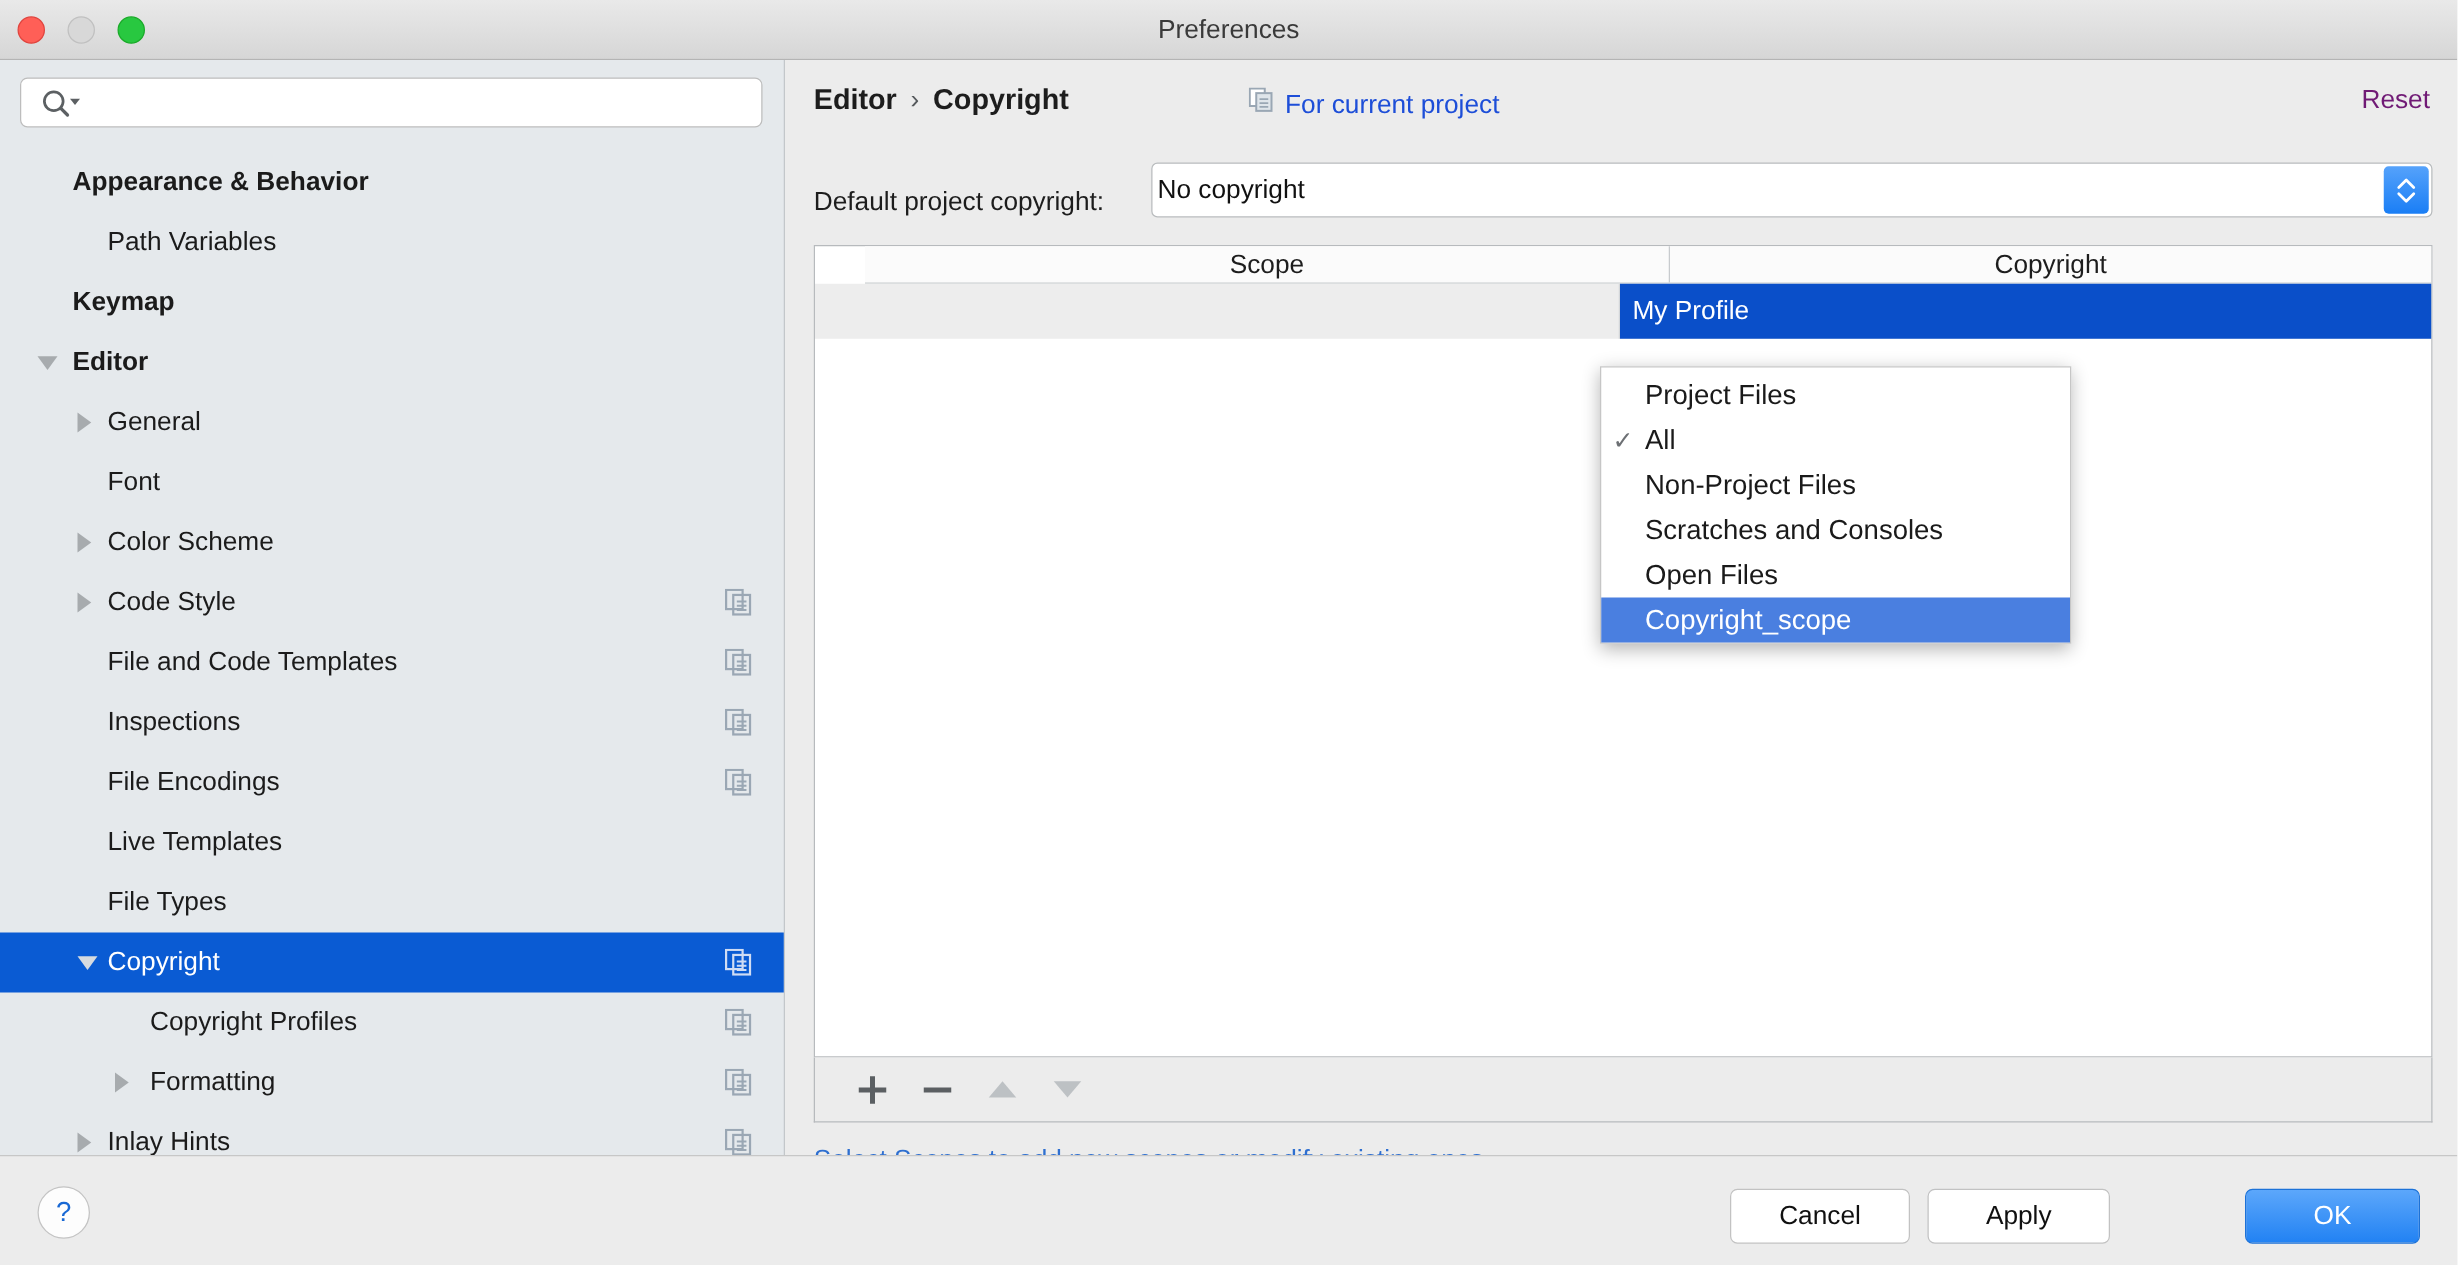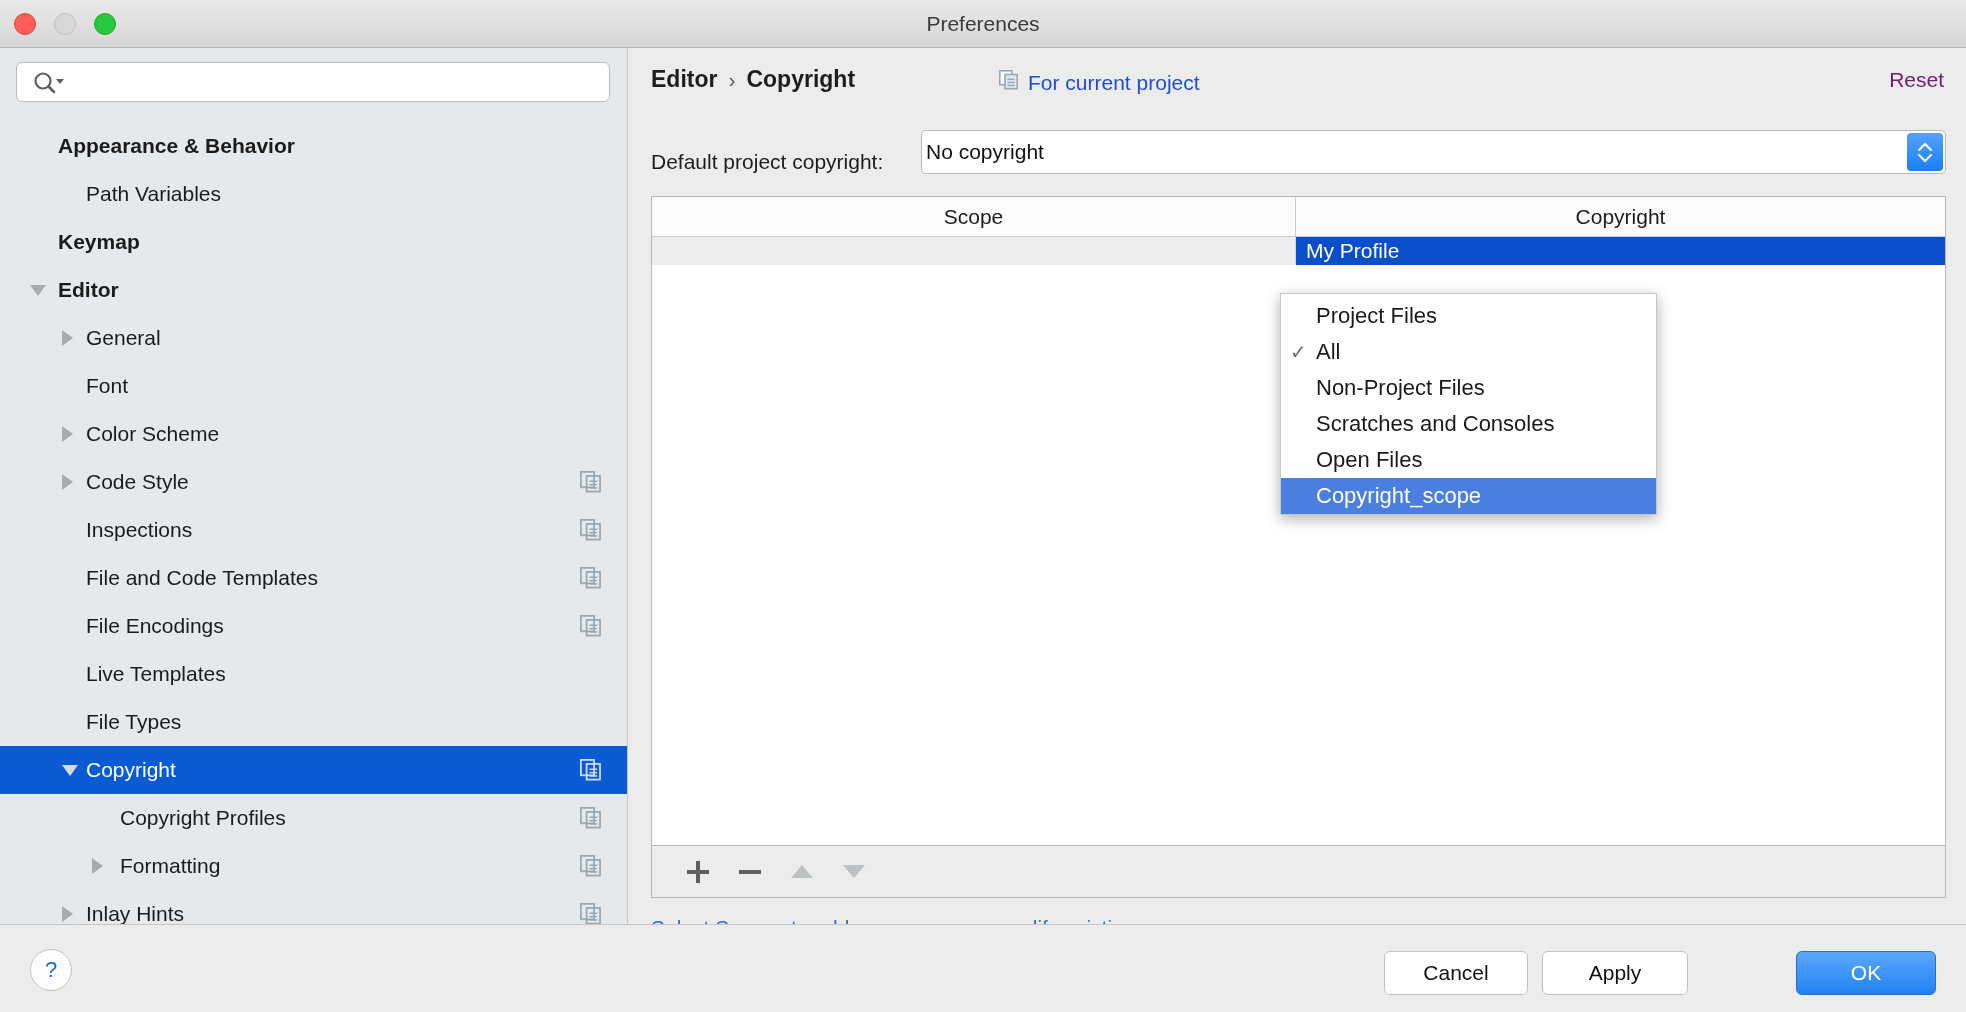--- a/index.html
+++ b/index.html
@@ -227,37 +227,38 @@
     position: absolute;
     left: 22px; top: 148px;
     width: 1295px;
     height: 650px;
     border: 1px solid #b7babd;
     background: #ffffff;
     box-sizing: border-box;
   }
   .thead {
     display: flex;
-    height: 40px;
+    height: 30px;
     background: #fbfbfb;
     border-bottom: 1px solid #c8cbce;
     box-sizing: border-box;
+    margin-left: 40px;
   }
   .th {
     font-size: 21px;
     color: #1d1d1d;
     display: flex;
     align-items: center;
     justify-content: center;
   }
   .th.scope { width: 644px; border-right: 1px solid #c8cbce; box-sizing: border-box; }
   .th.copyright { flex: 1; }
   .trow {
     display: flex;
-    height: 28px;
+    height: 44px;
     background: #ededed;
     box-sizing: border-box;
   }
   .td-scope {
     width: 644px;
     box-sizing: border-box;
     border-right: 1px solid #d3d6d9;
   }
   .td-copyright {
     flex: 1;
@@ -462,31 +463,31 @@
           <span class="tree-label">Code Style</span>
           <span class="copy-icon" style="color: rgb(154, 167, 180);"><svg width="22" height="22" viewBox="0 0 20 20">
               <rect x="0.8" y="0.8" width="12" height="14" fill="none" stroke="currentColor" stroke-width="1.6"></rect>
               <rect x="6" y="4.5" width="12.2" height="14.2" fill="none" stroke="currentColor" stroke-width="1.6"></rect>
               <line x1="8.6" y1="9.3" x2="15.6" y2="9.3" stroke="currentColor" stroke-width="1.4"></line>
               <line x1="8.6" y1="12.4" x2="15.6" y2="12.4" stroke="currentColor" stroke-width="1.4"></line>
               <line x1="8.6" y1="15.4" x2="15.6" y2="15.4" stroke="currentColor" stroke-width="1.4"></line>
             </svg></span>
         </div>
         <div class="tree-row d1">
+          <span class="tree-label">File and Code Templates</span>
+          <span class="copy-icon" style="color: rgb(154, 167, 180);"><svg width="22" height="22" viewBox="0 0 20 20">
+              <rect x="0.8" y="0.8" width="12" height="14" fill="none" stroke="currentColor" stroke-width="1.6"></rect>
+              <rect x="6" y="4.5" width="12.2" height="14.2" fill="none" stroke="currentColor" stroke-width="1.6"></rect>
+              <line x1="8.6" y1="9.3" x2="15.6" y2="9.3" stroke="currentColor" stroke-width="1.4"></line>
+              <line x1="8.6" y1="12.4" x2="15.6" y2="12.4" stroke="currentColor" stroke-width="1.4"></line>
+              <line x1="8.6" y1="15.4" x2="15.6" y2="15.4" stroke="currentColor" stroke-width="1.4"></line>
+            </svg></span>
+        </div>
+        <div class="tree-row d1">
           <span class="tree-label">Inspections</span>
-          <span class="copy-icon" style="color: rgb(154, 167, 180);"><svg width="22" height="22" viewBox="0 0 20 20">
-              <rect x="0.8" y="0.8" width="12" height="14" fill="none" stroke="currentColor" stroke-width="1.6"></rect>
-              <rect x="6" y="4.5" width="12.2" height="14.2" fill="none" stroke="currentColor" stroke-width="1.6"></rect>
-              <line x1="8.6" y1="9.3" x2="15.6" y2="9.3" stroke="currentColor" stroke-width="1.4"></line>
-              <line x1="8.6" y1="12.4" x2="15.6" y2="12.4" stroke="currentColor" stroke-width="1.4"></line>
-              <line x1="8.6" y1="15.4" x2="15.6" y2="15.4" stroke="currentColor" stroke-width="1.4"></line>
-            </svg></span>
-        </div>
-        <div class="tree-row d1">
-          <span class="tree-label">File and Code Templates</span>
           <span class="copy-icon" style="color: rgb(154, 167, 180);"><svg width="22" height="22" viewBox="0 0 20 20">
               <rect x="0.8" y="0.8" width="12" height="14" fill="none" stroke="currentColor" stroke-width="1.6"></rect>
               <rect x="6" y="4.5" width="12.2" height="14.2" fill="none" stroke="currentColor" stroke-width="1.6"></rect>
               <line x1="8.6" y1="9.3" x2="15.6" y2="9.3" stroke="currentColor" stroke-width="1.4"></line>
               <line x1="8.6" y1="12.4" x2="15.6" y2="12.4" stroke="currentColor" stroke-width="1.4"></line>
               <line x1="8.6" y1="15.4" x2="15.6" y2="15.4" stroke="currentColor" stroke-width="1.4"></line>
             </svg></span>
         </div>
         <div class="tree-row d1">
           <span class="tree-label">File Encodings</span>

